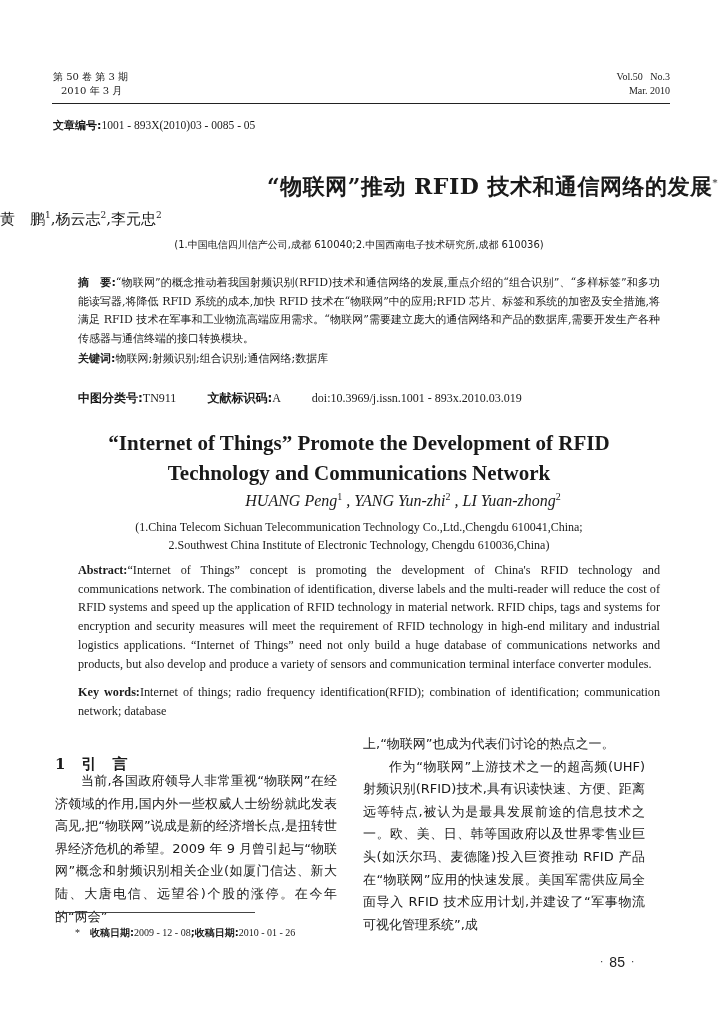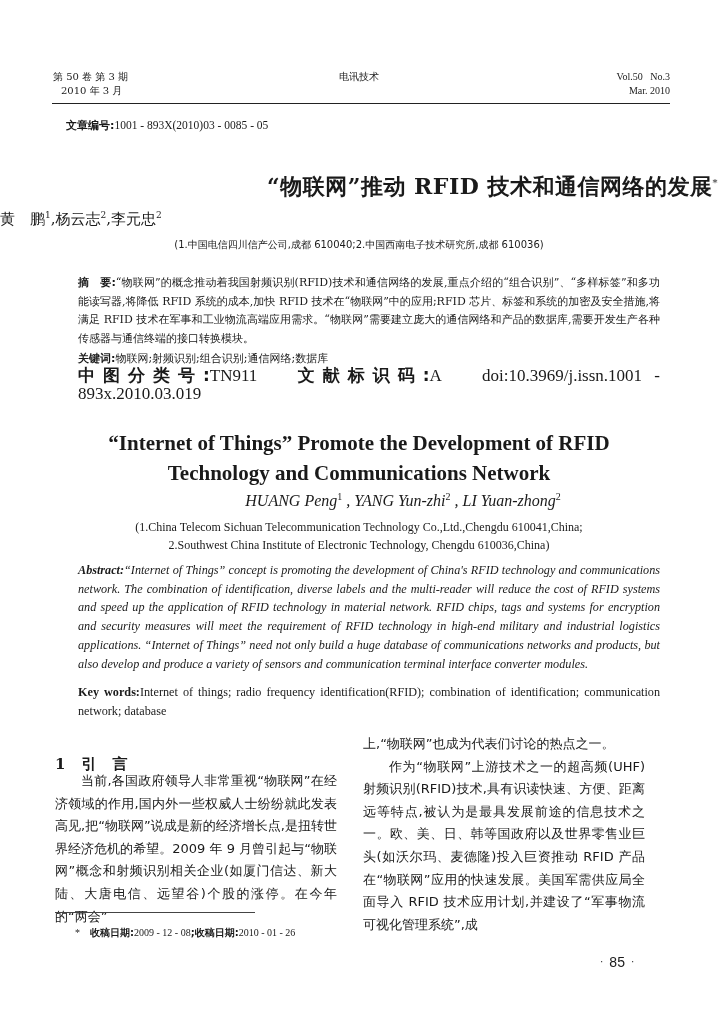--- a/index.html
+++ b/index.html
@@ -8,42 +8,42 @@
       font-family: "DejaVu Serif", "Liberation Serif", serif; color: #1a1a1a;
     }
     .abs { position: absolute; }
     .hdr { font-size: 10px; line-height: 14px; }
     .hdr-left { left: 53px; top: 70px; }
     .hdr-left .l2 { padding-left: 8px; }
     .hdr-center { left: 0; width: 718px; top: 70px; text-align: center; }
     .hdr-center .en { font-family: "Liberation Serif", serif; font-size: 10px; }
     .hdr-right { right: 48px; top: 70px; text-align: right; font-family: "Liberation Serif", serif; }
     .hdr-rule { left: 52px; top: 103px; width: 618px; height: 0; border-top: 1.5px solid #222; }
-    .article-no { left: 66px; top: 118px; font-size: 11.5px; font-family: "Liberation Serif", serif; text-align: center; }
+    .article-no { left: 53px; top: 118px; font-size: 11.5px; font-family: "Liberation Serif", serif; text-align: center; }
     .article-no b { font-family: "DejaVu Sans", sans-serif; font-weight: bold; font-size: 11px; }
 
     .cn-title { left: 0; width: 718px; top: 172px; text-align: right; font-size: 22px; font-weight: bold; font-family: "DejaVu Serif", serif; letter-spacing: 0.5px; }
     .cn-title sup { font-size: 10px; font-weight: normal; }
     .cn-authors { left: 0; width: 718px; top: 210px; font-size: 15px; font-family: "DejaVu Serif", serif; }
     .cn-authors sup { font-size: 9px; }
     .cn-affil { left: 0; width: 718px; top: 238px; text-align: center; font-size: 10px; font-family: "DejaVu Sans", sans-serif; }
 
     .block { left: 78px; width: 582px; font-size: 11px; line-height: 18px; text-align: justify; }
     .cn-abstract { top: 274px; font-family: "DejaVu Serif", serif; font-size: 11px; line-height: 18.5px; }
     .lbl { font-family: "DejaVu Sans", sans-serif; font-weight: bold; }
     .cn-keywords { top: 350px; font-size: 11px; line-height: 18px; }
-    .cn-class { top: 366px; font-size: 17px; line-height: 18px; font-family: "Liberation Serif", serif; }
+    .cn-class { top: 389px; font-size: 12px; line-height: 18px; font-family: "Liberation Serif", serif; }
     .cn-class span.item { margin-right: 28px; }
 
     .en-title { left: 0; width: 718px; top: 428px; text-align: center; font-family: "Liberation Serif", serif; font-weight: bold; font-size: 21px; line-height: 30px; }
     .en-authors { left: 0; width: 718px; top: 491px; text-align: center; font-family: "Liberation Serif", serif; font-style: italic; font-size: 16px; padding-left: 44px; }
     .en-authors sup { font-size: 10px; font-style: normal; }
     .en-affil { left: 0; width: 718px; top: 518px; text-align: center; font-family: "Liberation Serif", serif; font-size: 12px; line-height: 18px; }
 
-    .en-abstract { top: 561px; font-family: "Liberation Serif", serif; font-size: 12.2px; line-height: 18.7px; font-style: italic; }
+    .en-abstract { top: 561px; font-family: "Liberation Serif", serif; font-size: 12.2px; line-height: 18.7px; }
     .en-abstract .lbl, .en-keywords .lbl { font-family: "Liberation Serif", serif; }
     .en-keywords { top: 683px; font-family: "Liberation Serif", serif; font-size: 12.2px; line-height: 18.7px; }
 
     .col { width: 282px; font-size: 13px; line-height: 22.6px; text-align: justify; font-family: "DejaVu Sans", sans-serif; }
     .col-left { left: 55px; top: 770px; }
     .col-right { left: 363px; top: 733px; }
     .indent { text-indent: 2em; }
     .sec-heading { left: 55px; top: 755px; font-size: 15px; font-weight: bold; font-family: "DejaVu Serif", serif; }
     .sec-heading .num { margin-right: 16px; }
     .sec-heading .t2 { margin-left: 16px; }
@@ -57,21 +57,20 @@
     .page-no .dot { font-size: 10px; margin: 0 6px; vertical-align: 2px; }
   </style>
 </head>
 <body>
 
 <div class="abs hdr hdr-left">
   <div>第 50 卷 第 3 期</div>
   <div class="l2">2010 年 3 月</div>
 </div>
 <div class="abs hdr hdr-center">
-  <div>电讯技术</div>
 </div>
 <div class="abs hdr hdr-right">
   <div style="white-space:pre">Vol.50   No.3</div>
   <div>Mar. 2010</div>
 </div>
 <div class="abs hdr-rule"></div>
 
 <div class="abs article-no">
   <b>文章编号:</b><span>1001 - 893X(2010)03 - 0085 - 05</span>
 </div>

